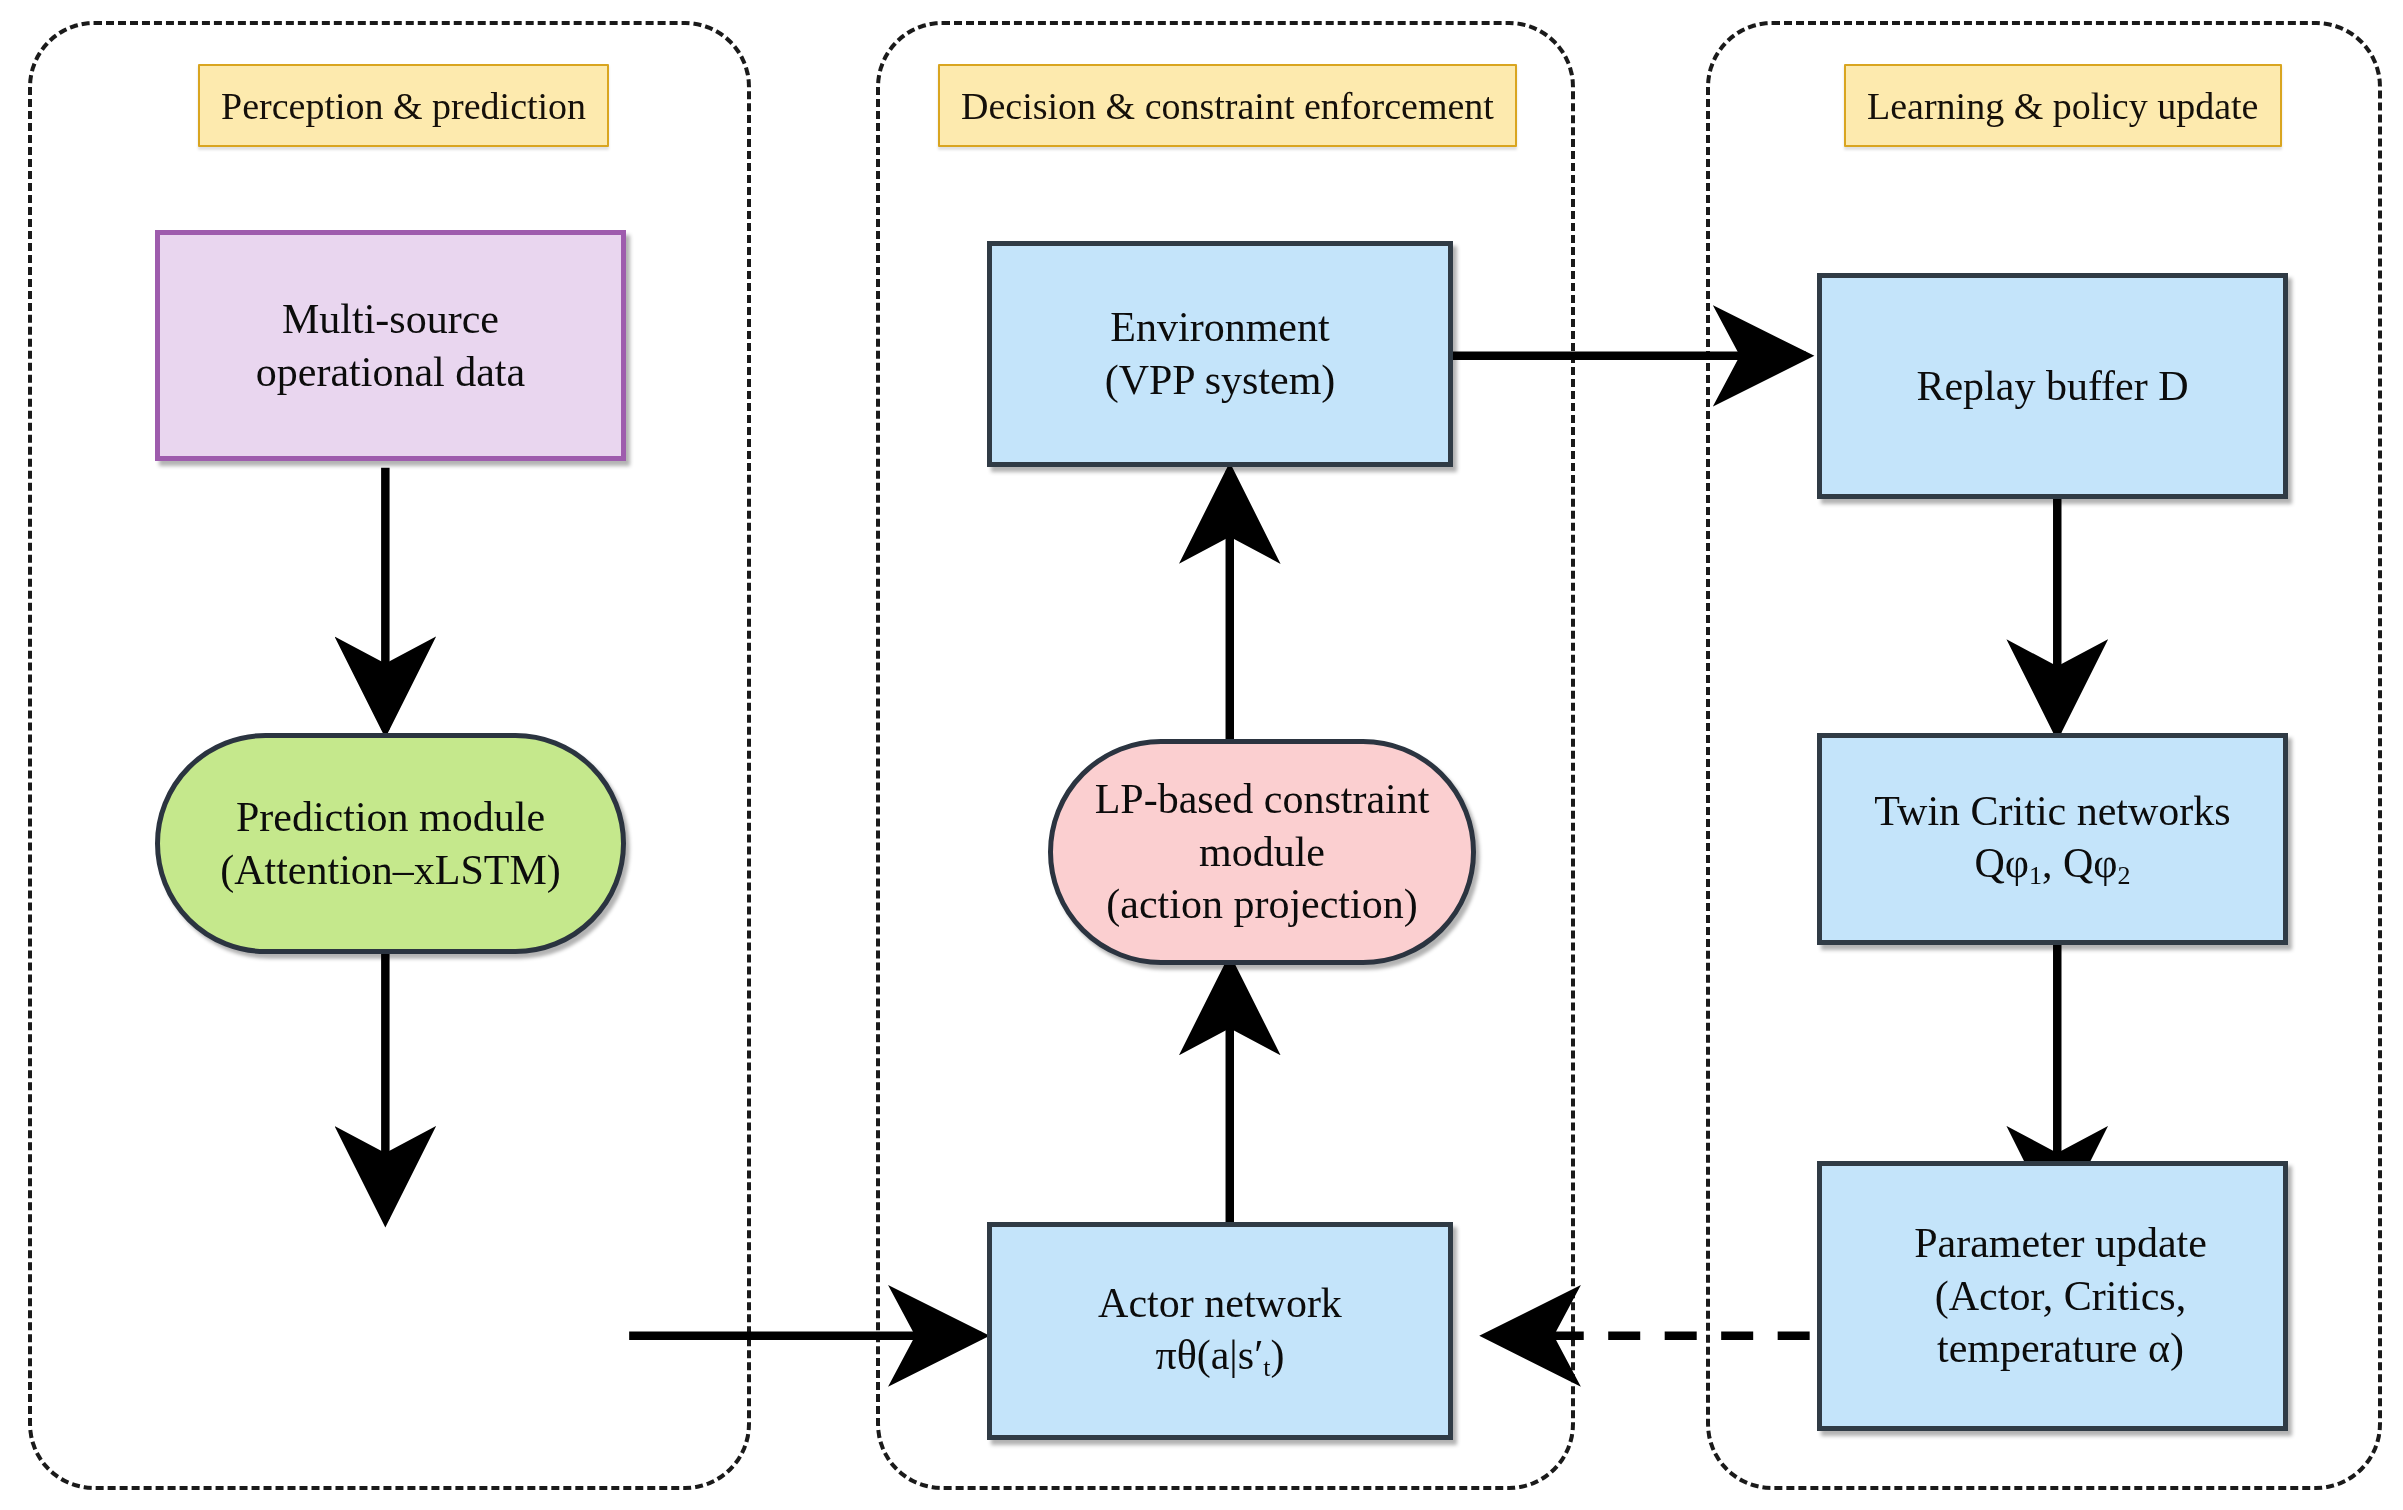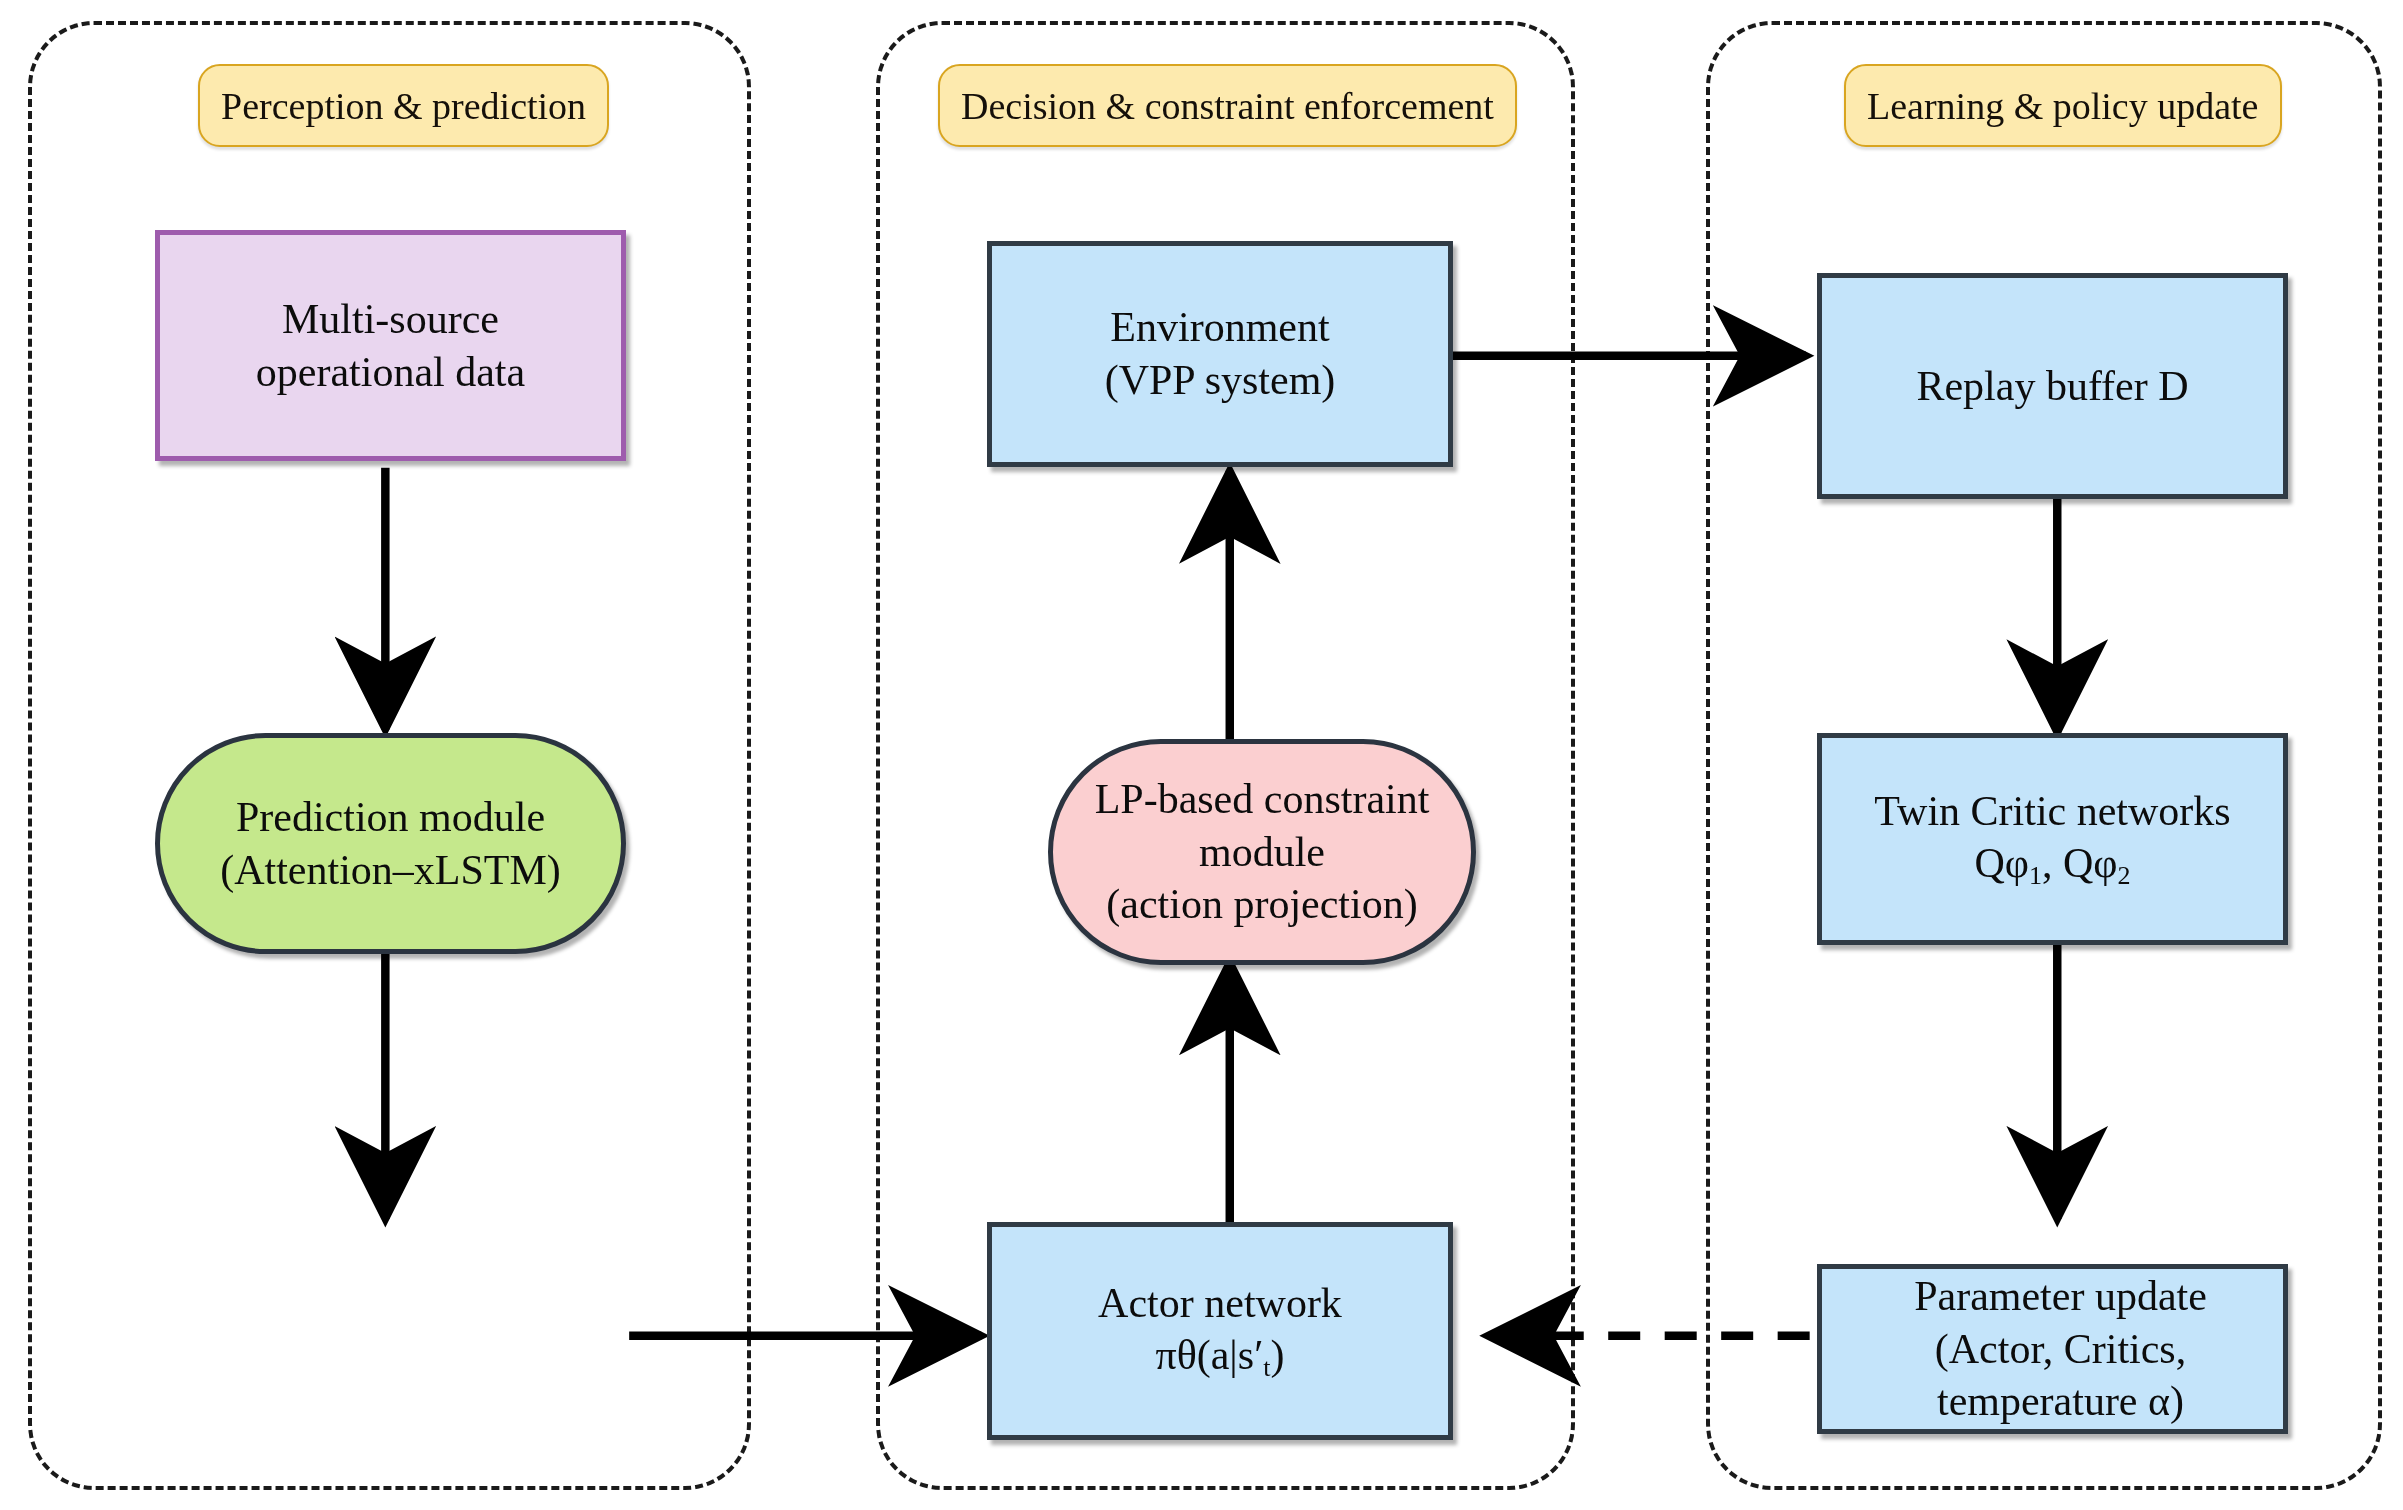--- a/index.html
+++ b/index.html
@@ -13,21 +13,21 @@
     position:absolute;
     border:4.7px dashed #1a1a1a;
     border-radius:66px;
     box-sizing:border-box;
     background:transparent;
   }
   .panel-label{
     position:absolute;
     background:#fdeaae;
     border:2.8px solid #d9a520;
-    border-radius:22px;
+    border-radius:1px;
     color:#15100a;
     display:flex;align-items:center;justify-content:center;
     padding:0 21px;
     height:79px;
     font-size:38px;
     white-space:nowrap;
     box-shadow:0 2.8px 2.8px rgba(0,0,0,.12);
   }
   .node{
     position:absolute;
@@ -127,21 +127,21 @@
     </span>
   </div>
 
   <div class="node n-blue" style="left:1817px; top:733px; width:471px; height:212px;">
     <span class="txt">
       <span>Twin Critic networks</span><br>
       <span>Qφ<sub>1</sub>, Qφ<sub>2</sub></span>
     </span>
   </div>
 
-  <div class="node n-blue" style="left:1817px; top:1264px; width:471px; height:170px;padding-left:16px;">
+  <div class="node n-blue" style="left:1817px; top:1161px; width:471px; height:270px;padding-left:16px;">
     <span class="txt">
       <span>Parameter update</span><br>
       <span>(Actor, Critics,</span><br>
       <span>temperature α)</span>
     </span>
   </div>
 
 </div>
 
 

